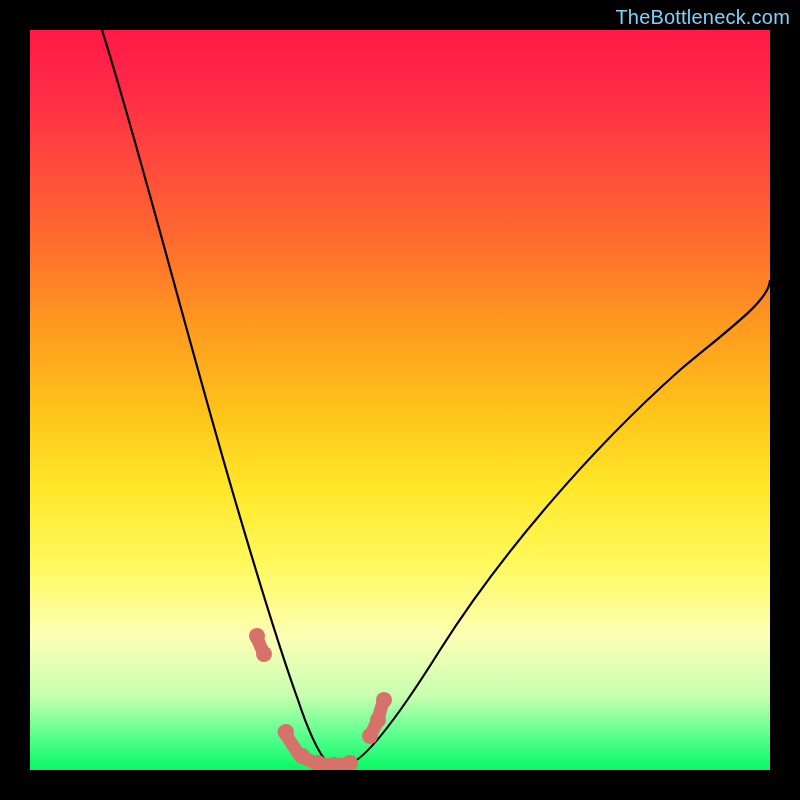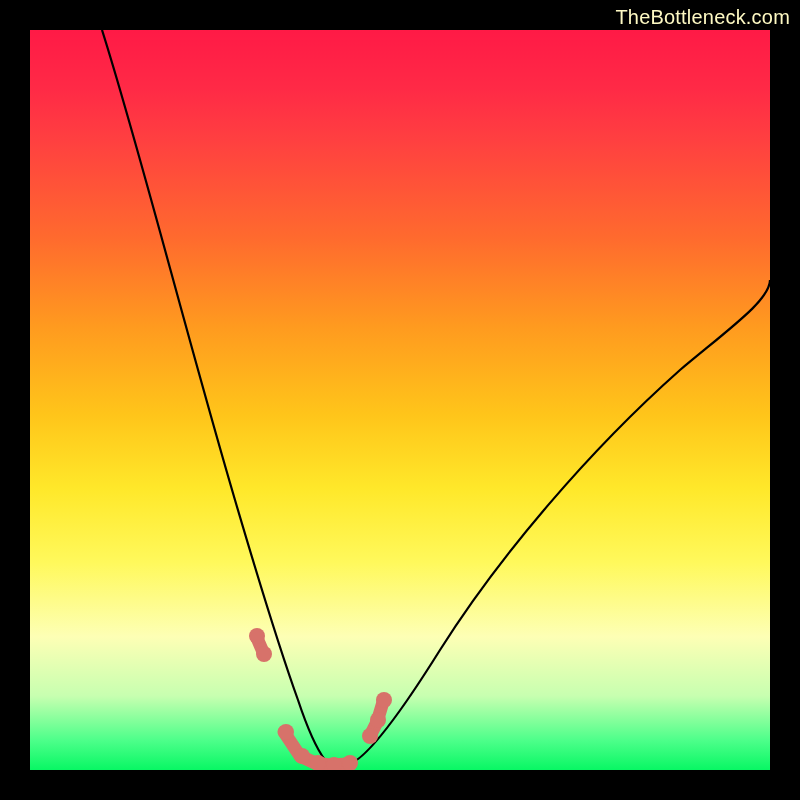--- a/index.html
+++ b/index.html
@@ -38,21 +38,21 @@
       #fdffb5 82%,
       #c7ffb0 90%,
       #4dff8a 96%,
       #08f764 100%
     );
   }
   .watermark {
     position: absolute;
     top: 6px;
     right: 10px;
-    color: #fef9c3;
+    color: #7dd3fc;
     font-size: 20px;
     font-weight: 500;
     letter-spacing: 0.2px;
   }
   svg.curves {
     position: absolute;
     left: 0;
     top: 0;
     width: 740px;
     height: 740px;

